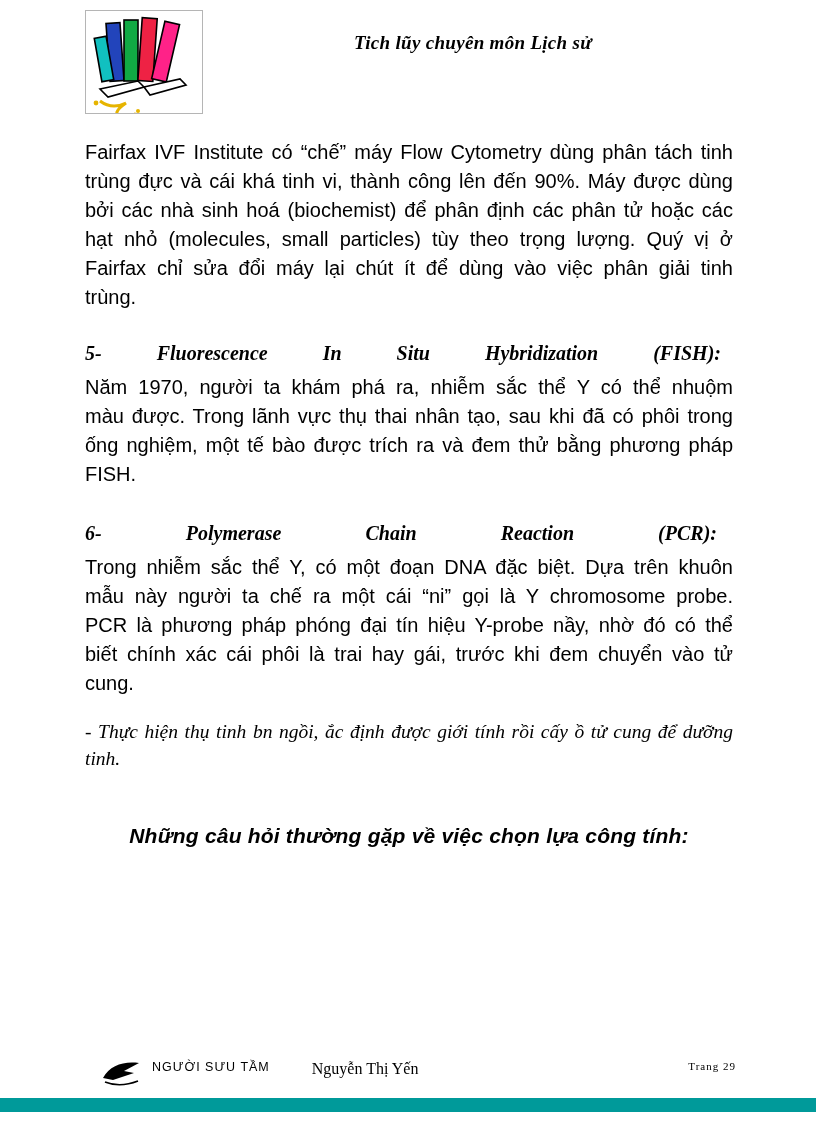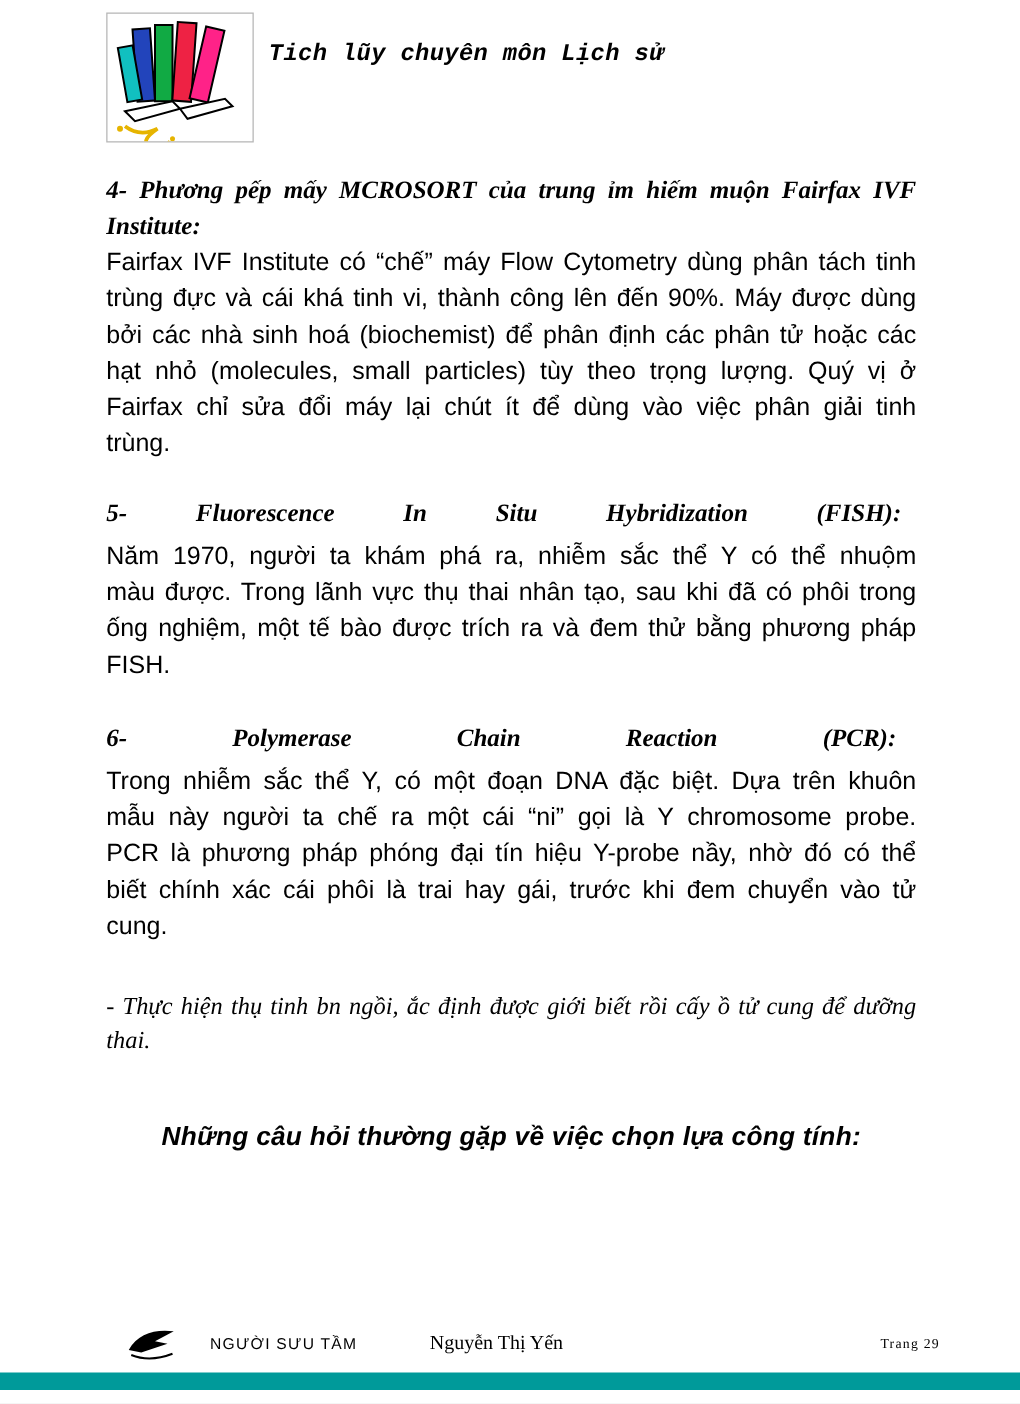--- a/index.html
+++ b/index.html
@@ -15,22 +15,22 @@
 
   
   .header{position:absolute;top:10px;left:85px;right:85px;height:110px;}
   .clipart-box{
     position:absolute;left:0;top:0;width:118px;height:104px;
     border:1px solid #b5b5b5;background:#fff;box-sizing:border-box;
   }
   .header-title{
     margin-left:130px;
     padding-top:22px;
-    text-align:left;
-    font-family:Liberation Mono, monospace;
+    text-align:center;
+    font-family:Liberation Serif, serif;
     font-style:italic;
     font-weight:700;
     font-size:19px;
     letter-spacing:.3px;
   }
 
   
   .content{position:absolute;left:85px;top:138px;width:648px;}
   .para{
     font-size:20px;
@@ -46,42 +46,42 @@
     font-weight:700;
     font-size:20px;
     line-height:29px;
     text-align:justify;
     margin:0;
   }
   .h-stretch{text-align-last:justify;margin:0 12px 5px 0;}
   .h6{margin:0 16px 5px 0;}
   .s4-body{margin-bottom:27px;}
   .s5-body{margin-bottom:30px;}
-  .s6-body{margin-bottom:36px;}
+  .s6-body{margin-bottom:20px;}
   .note{
     font-family:"Liberation Serif", serif;
     font-style:italic;
     font-size:19.5px;
     line-height:27px;
     text-align:justify;
     margin:0 0 52px 0;
   }
   .faq-heading{
     font-size:21px;
     font-weight:700;
     font-style:italic;
     text-align:center;
     letter-spacing:.2px;
     margin:0;
   }
 
   
   .footer{
-    position:absolute;left:100px;right:64px;top:1060px;height:30px;
-    display:flex;align-items:center;gap:16px;
+    position:absolute;left:100px;right:80px;top:1060px;height:30px;
+    display:flex;align-items:flex-start;
   }
   .quill{width:42px;height:26px;flex:0 0 auto;}
   .collector-label{
     font-size:12.5px;letter-spacing:1px;margin-left:10px;
     font-family:"Liberation Sans", sans-serif;
   }
   .author-name{
     font-family:"Liberation Serif", serif;
     font-size:16px;margin-left:42px;
   }
@@ -118,30 +118,29 @@
         <circle cx="10" cy="92" r="2.4" fill="#e6b400"></circle>
         <circle cx="52" cy="100" r="2" fill="#e6b400"></circle>
       </svg>
     </div>
     <div class="header-title">Tich lũy chuyên môn Lịch sử</div>
   </div>
 
   <div class="content">
 
 
-    <p class="heading">4- Phương pếp mấy MCROSORT của trung ỉm hiếm muộn Fairfax IVF Institute:</p>
     <p class="para s4-body">Fairfax IVF Institute có “chế”  máy Flow Cytometry dùng phân tách tinh trùng đực và cái khá tinh vi, thành công lên đến 90%.  Máy được dùng bởi các nhà sinh hoá (biochemist) để phân định các phân tử hoặc các hạt nhỏ (molecules, small particles) tùy theo trọng lượng. Quý vị ở Fairfax chỉ sửa đổi máy lại chút ít để dùng vào việc phân giải tinh trùng.</p>
 
     <p class="heading h-stretch">5- Fluorescence In Situ Hybridization (FISH):</p>
     <p class="para p-lastjustify s5-body">Năm 1970, người ta khám phá ra, nhiễm sắc thể Y có thể nhuộm màu được. Trong lãnh vực thụ thai nhân tạo, sau khi đã có phôi trong ống nghiệm, một tế bào được trích ra và đem thử bằng phương pháp FISH.</p>
 
     <p class="heading h-stretch h6">6- Polymerase Chain Reaction (PCR):</p>
     <p class="para p-lastjustify s6-body">Trong nhiễm sắc thể Y, có một đoạn DNA đặc biệt. Dựa trên khuôn mẫu này người ta chế ra một cái “ni” gọi là Y chromosome probe. PCR là phương pháp phóng đại tín hiệu Y-probe nầy, nhờ đó có thể biết chính xác cái phôi là trai hay gái, trước khi đem chuyển vào tử cung.</p>
 
-    <p class="note">- Thực hiện thụ tinh bn ngồi, ắc định được giới biết rồi cấy ồ tử cung để dưỡng thai.</p>
+    <p class="note">- Thực hiện thụ tinh bn ngồi, ắc định được giới tính rồi cấy ồ tử cung để dưỡng tinh.</p>
 
     <p class="faq-heading">Những câu hỏi thường gặp về việc chọn lựa công tính:</p>
 
   </div>
 
   <div class="footer">
     <svg class="quill" viewBox="0 0 42 26">
       <path d="M3 18 C10 5 24 1 39 3 L24 11 L34 13 L13 20 Z" fill="#000"></path>
       <path d="M5 22 q15 6 33 -1" fill="none" stroke="#000" stroke-width="1.6"></path>
     </svg>

